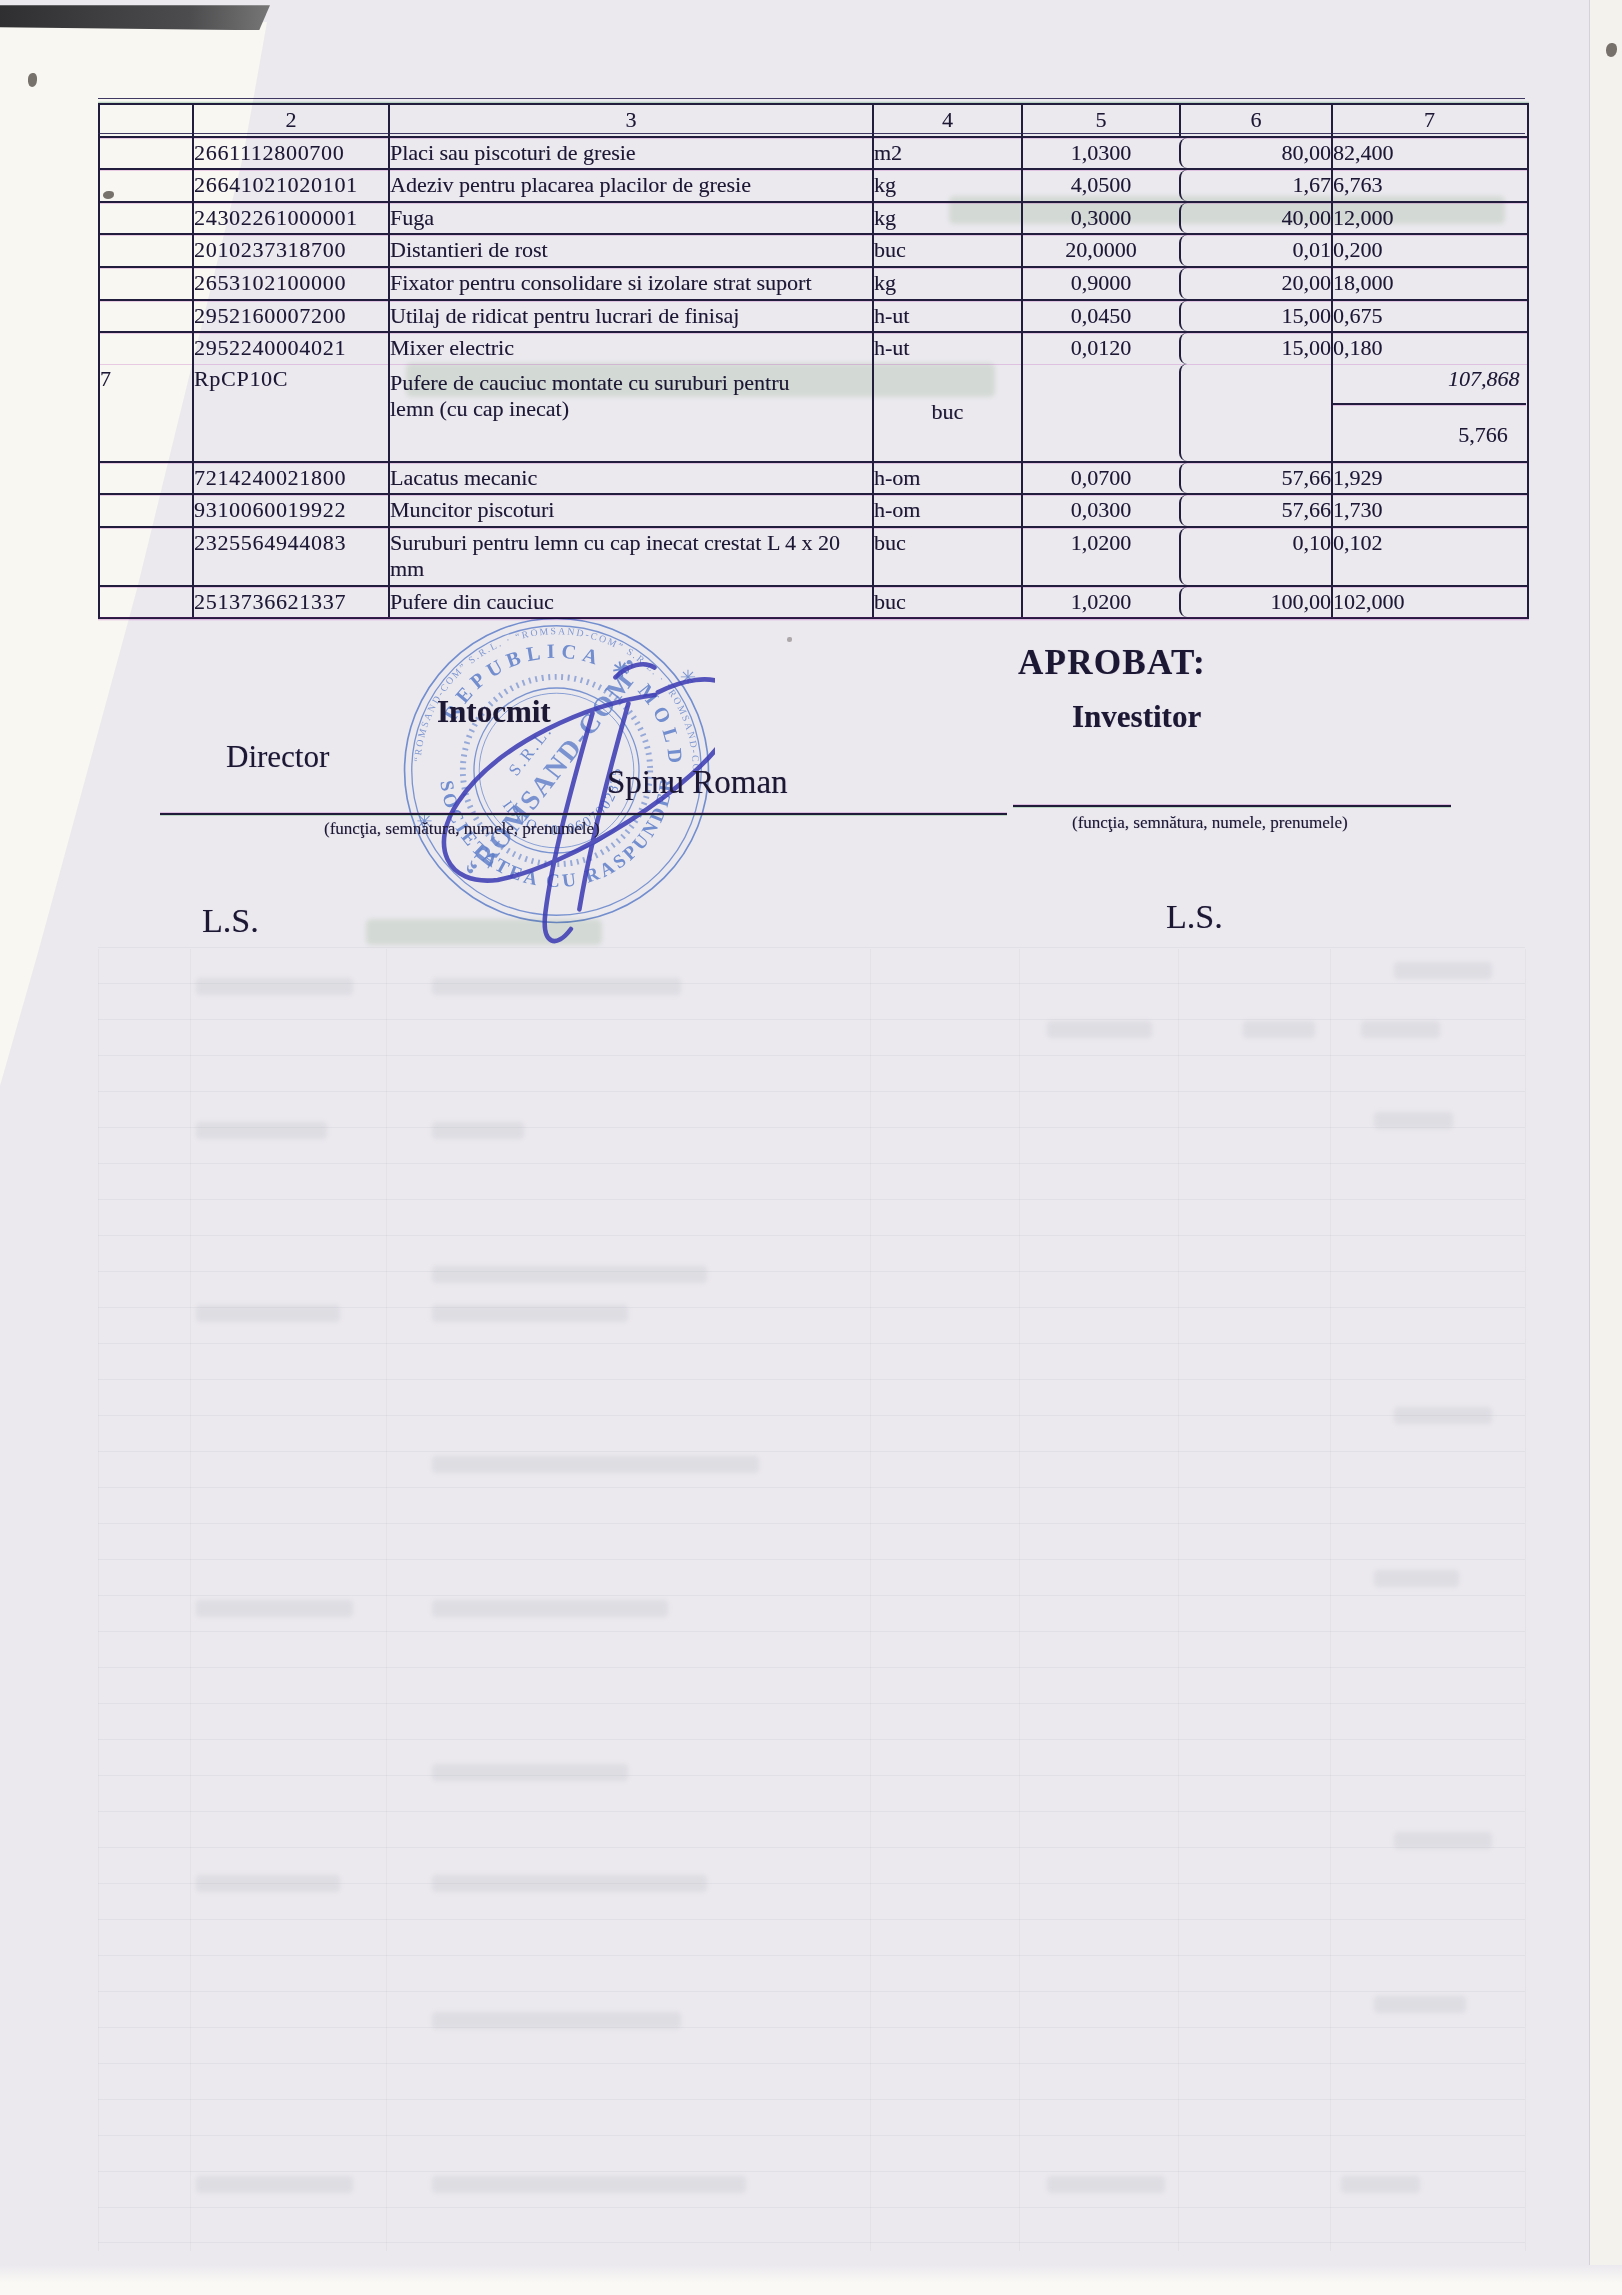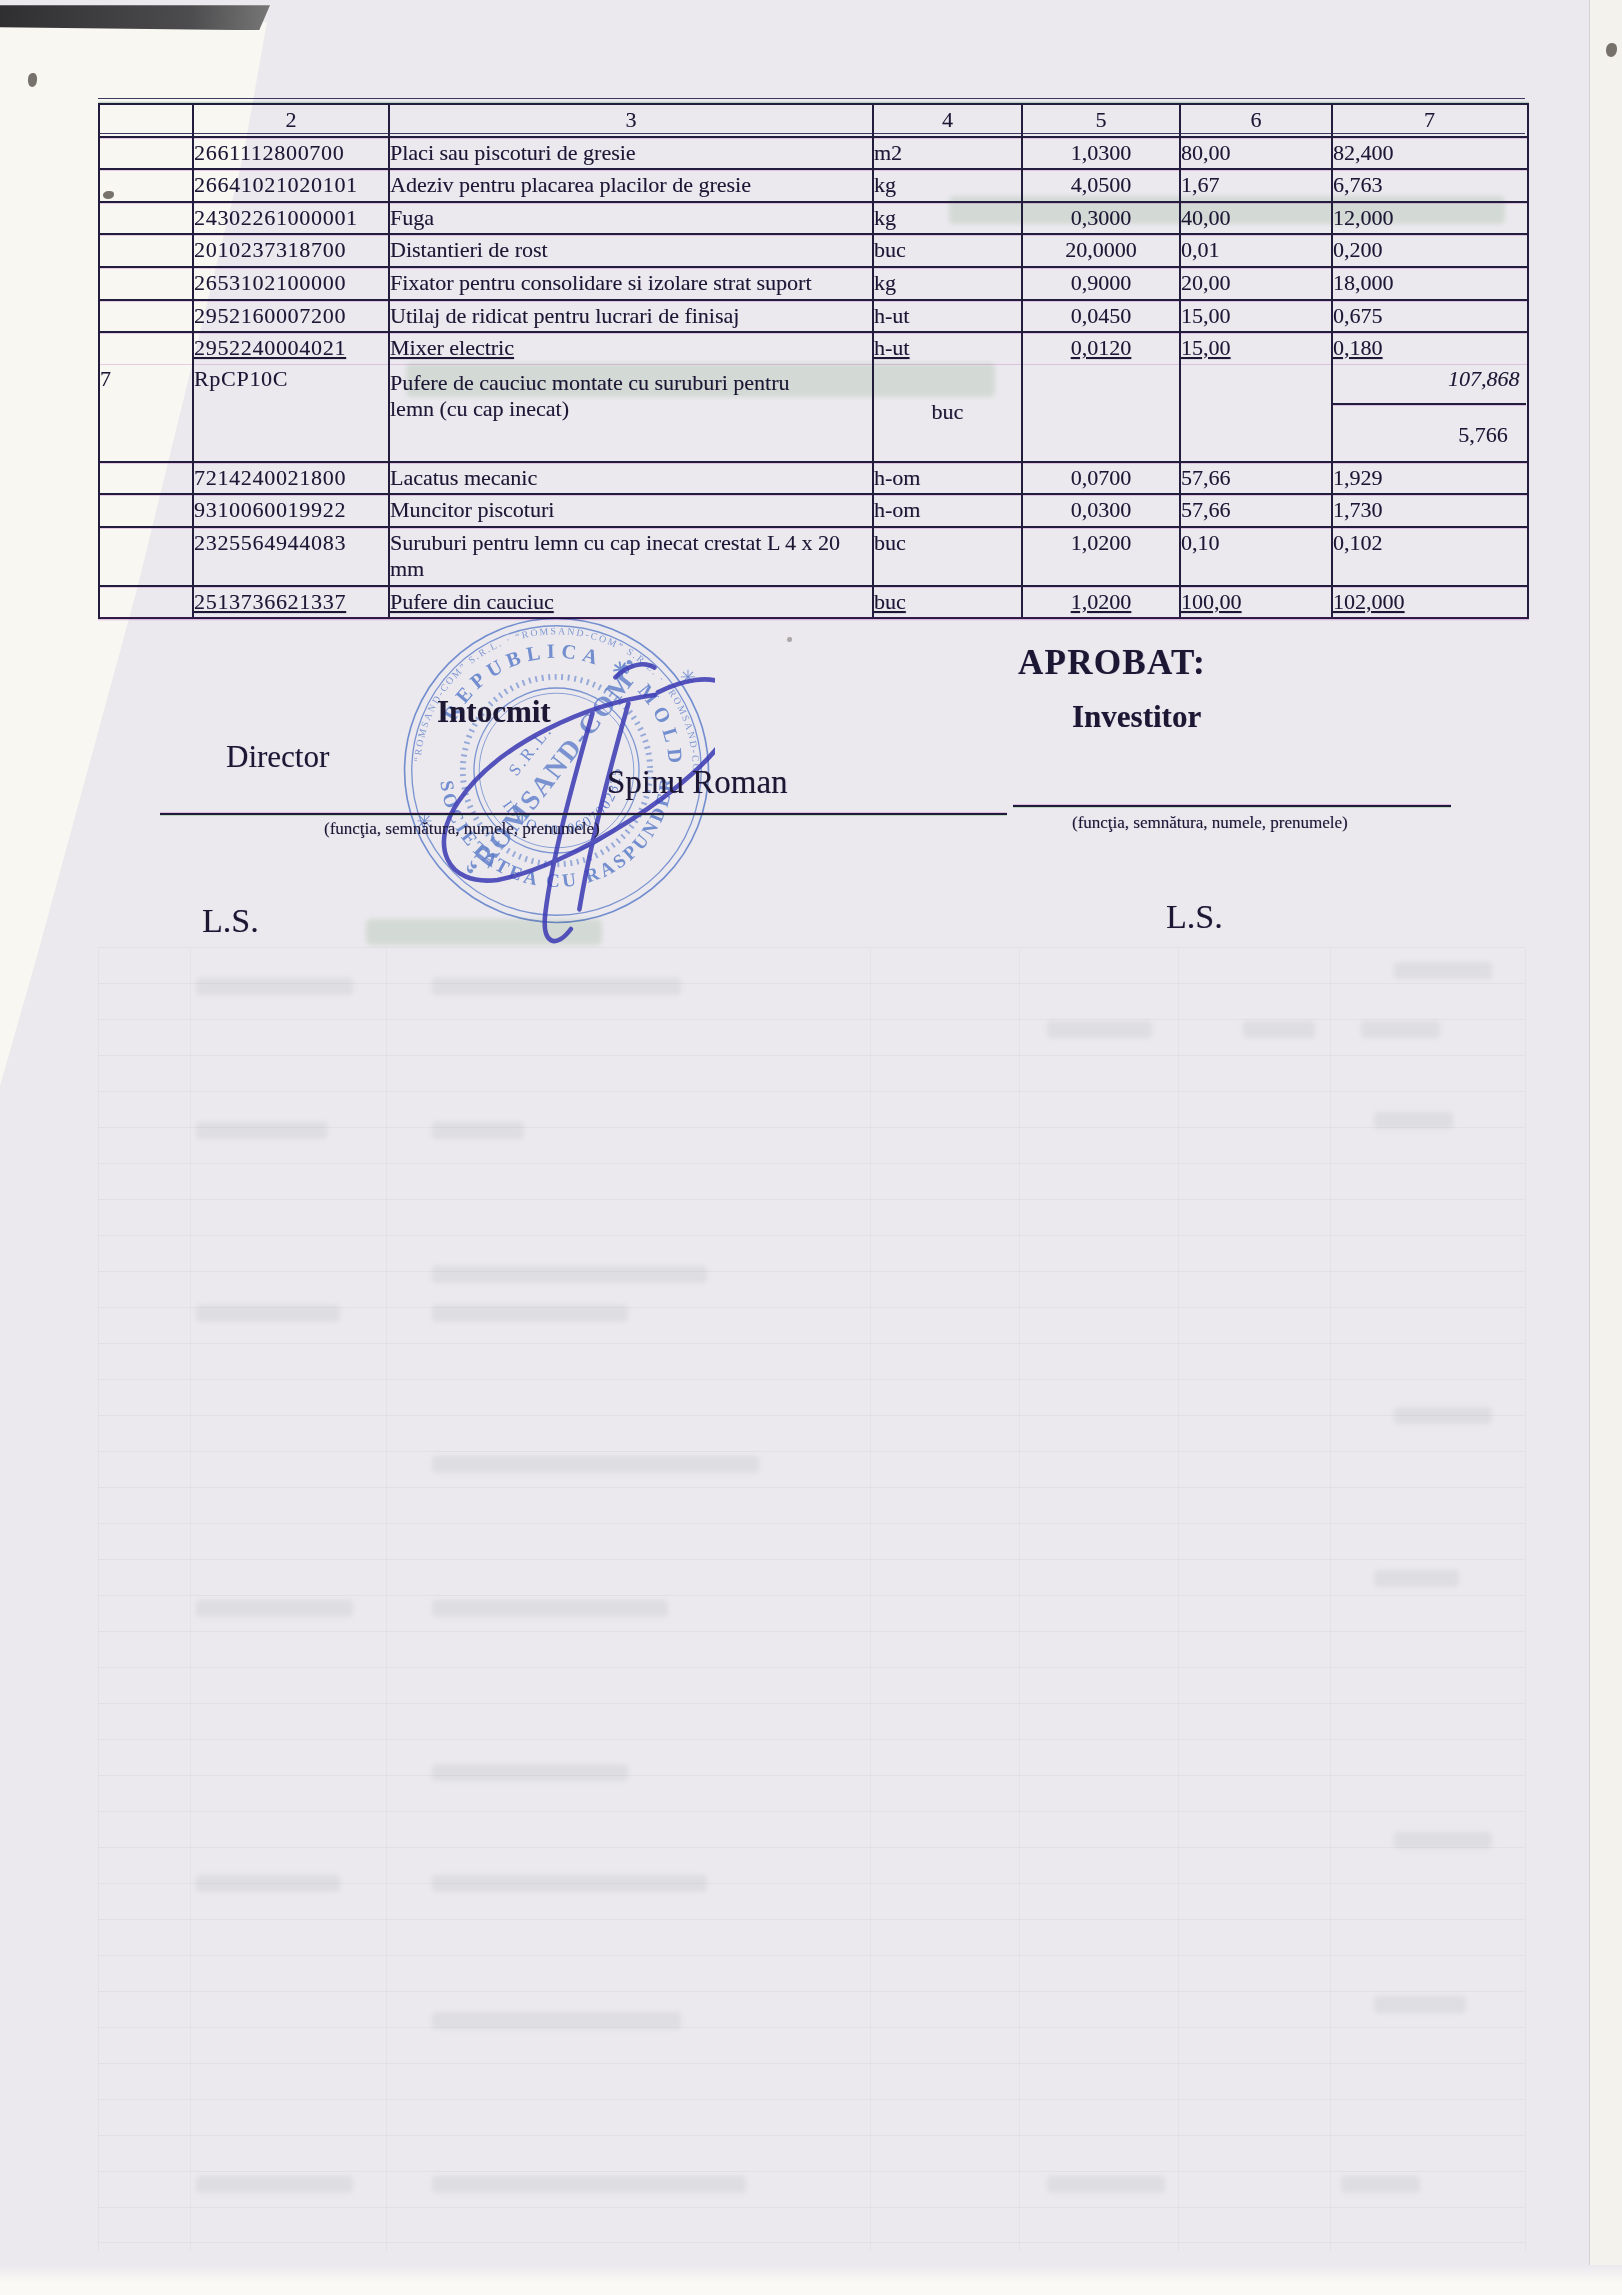--- a/index.html
+++ b/index.html
@@ -20,31 +20,31 @@
   .g-h{position:absolute;height:1.3px;background:#5a5576;opacity:.06;}
   .g-v{position:absolute;width:1.3px;background:#5a5576;opacity:.05;}
   .g-s{position:absolute;height:17px;background:#9aa0a8;opacity:.16;filter:blur(2.6px);border-radius:3.9px;}
   .g-head{position:absolute;background:#9db69b;opacity:.30;filter:blur(2.6px);border-radius:5.2px;}
 
   
   #tbl{position:absolute;left:98px;top:103px;width:1427px;border:2px solid #221d3c;
        box-shadow:0 1.3px 0 rgba(180,30,180,.25), 0 -1.3px 0 rgba(30,130,70,.25);font-size:22px;}
   .trow{display:grid;grid-template-columns:92px 196px 484px 149px 158px 152px 195px;border-bottom:2px solid #221d3c;
         box-shadow:0 0.7px 0 rgba(170,25,170,.28);}
-  .trow:last-child{border-bottom:none;text-decoration:underline;}
+  .trow:last-child{border-bottom:none;}
   .trow > div{border-left:2px solid #221d3c;padding:2px 0 2.6px 0;min-height:22px;
         text-shadow:0.3px 0.3px 0.6px rgba(55,30,95,.35);}
   .trow > div:first-child{border-left:none;}
   .hcell{text-align:center;padding-top:0.7px;}
   .c-no{padding-left:14.4px;}
   .c-code{padding-left:18.3px;letter-spacing:0.7px;}
   .c-name{padding-left:13px;}
   .c-unit{padding-left:10.5px;}
   .c-qty{text-align:center;}
-  .c-price{text-align:left;}
+  .c-price{text-align:right;border-radius:8px;}
   .c-total{padding-left:13px;}
   .dline{position:absolute;background:#2b2452;height:1.3px;opacity:.9;}
 
   
   #itemrow{min-height:97px;}
   #itemrow .c-name div{max-width:432px;padding-top:4px;}
   #itemrow .c-unit{display:flex;align-items:center;justify-content:center;padding-left:0;}
   .tot-wrap{display:flex;flex-direction:column;height:100%;}
   .tot-up{text-align:right;padding:2.6px 6.5px 0 0;font-style:italic;}
   .tot-line{border-bottom:2px solid #221d3c;box-shadow:0 0.7px 0 rgba(170,25,170,.3);margin-top:10.5px;}

